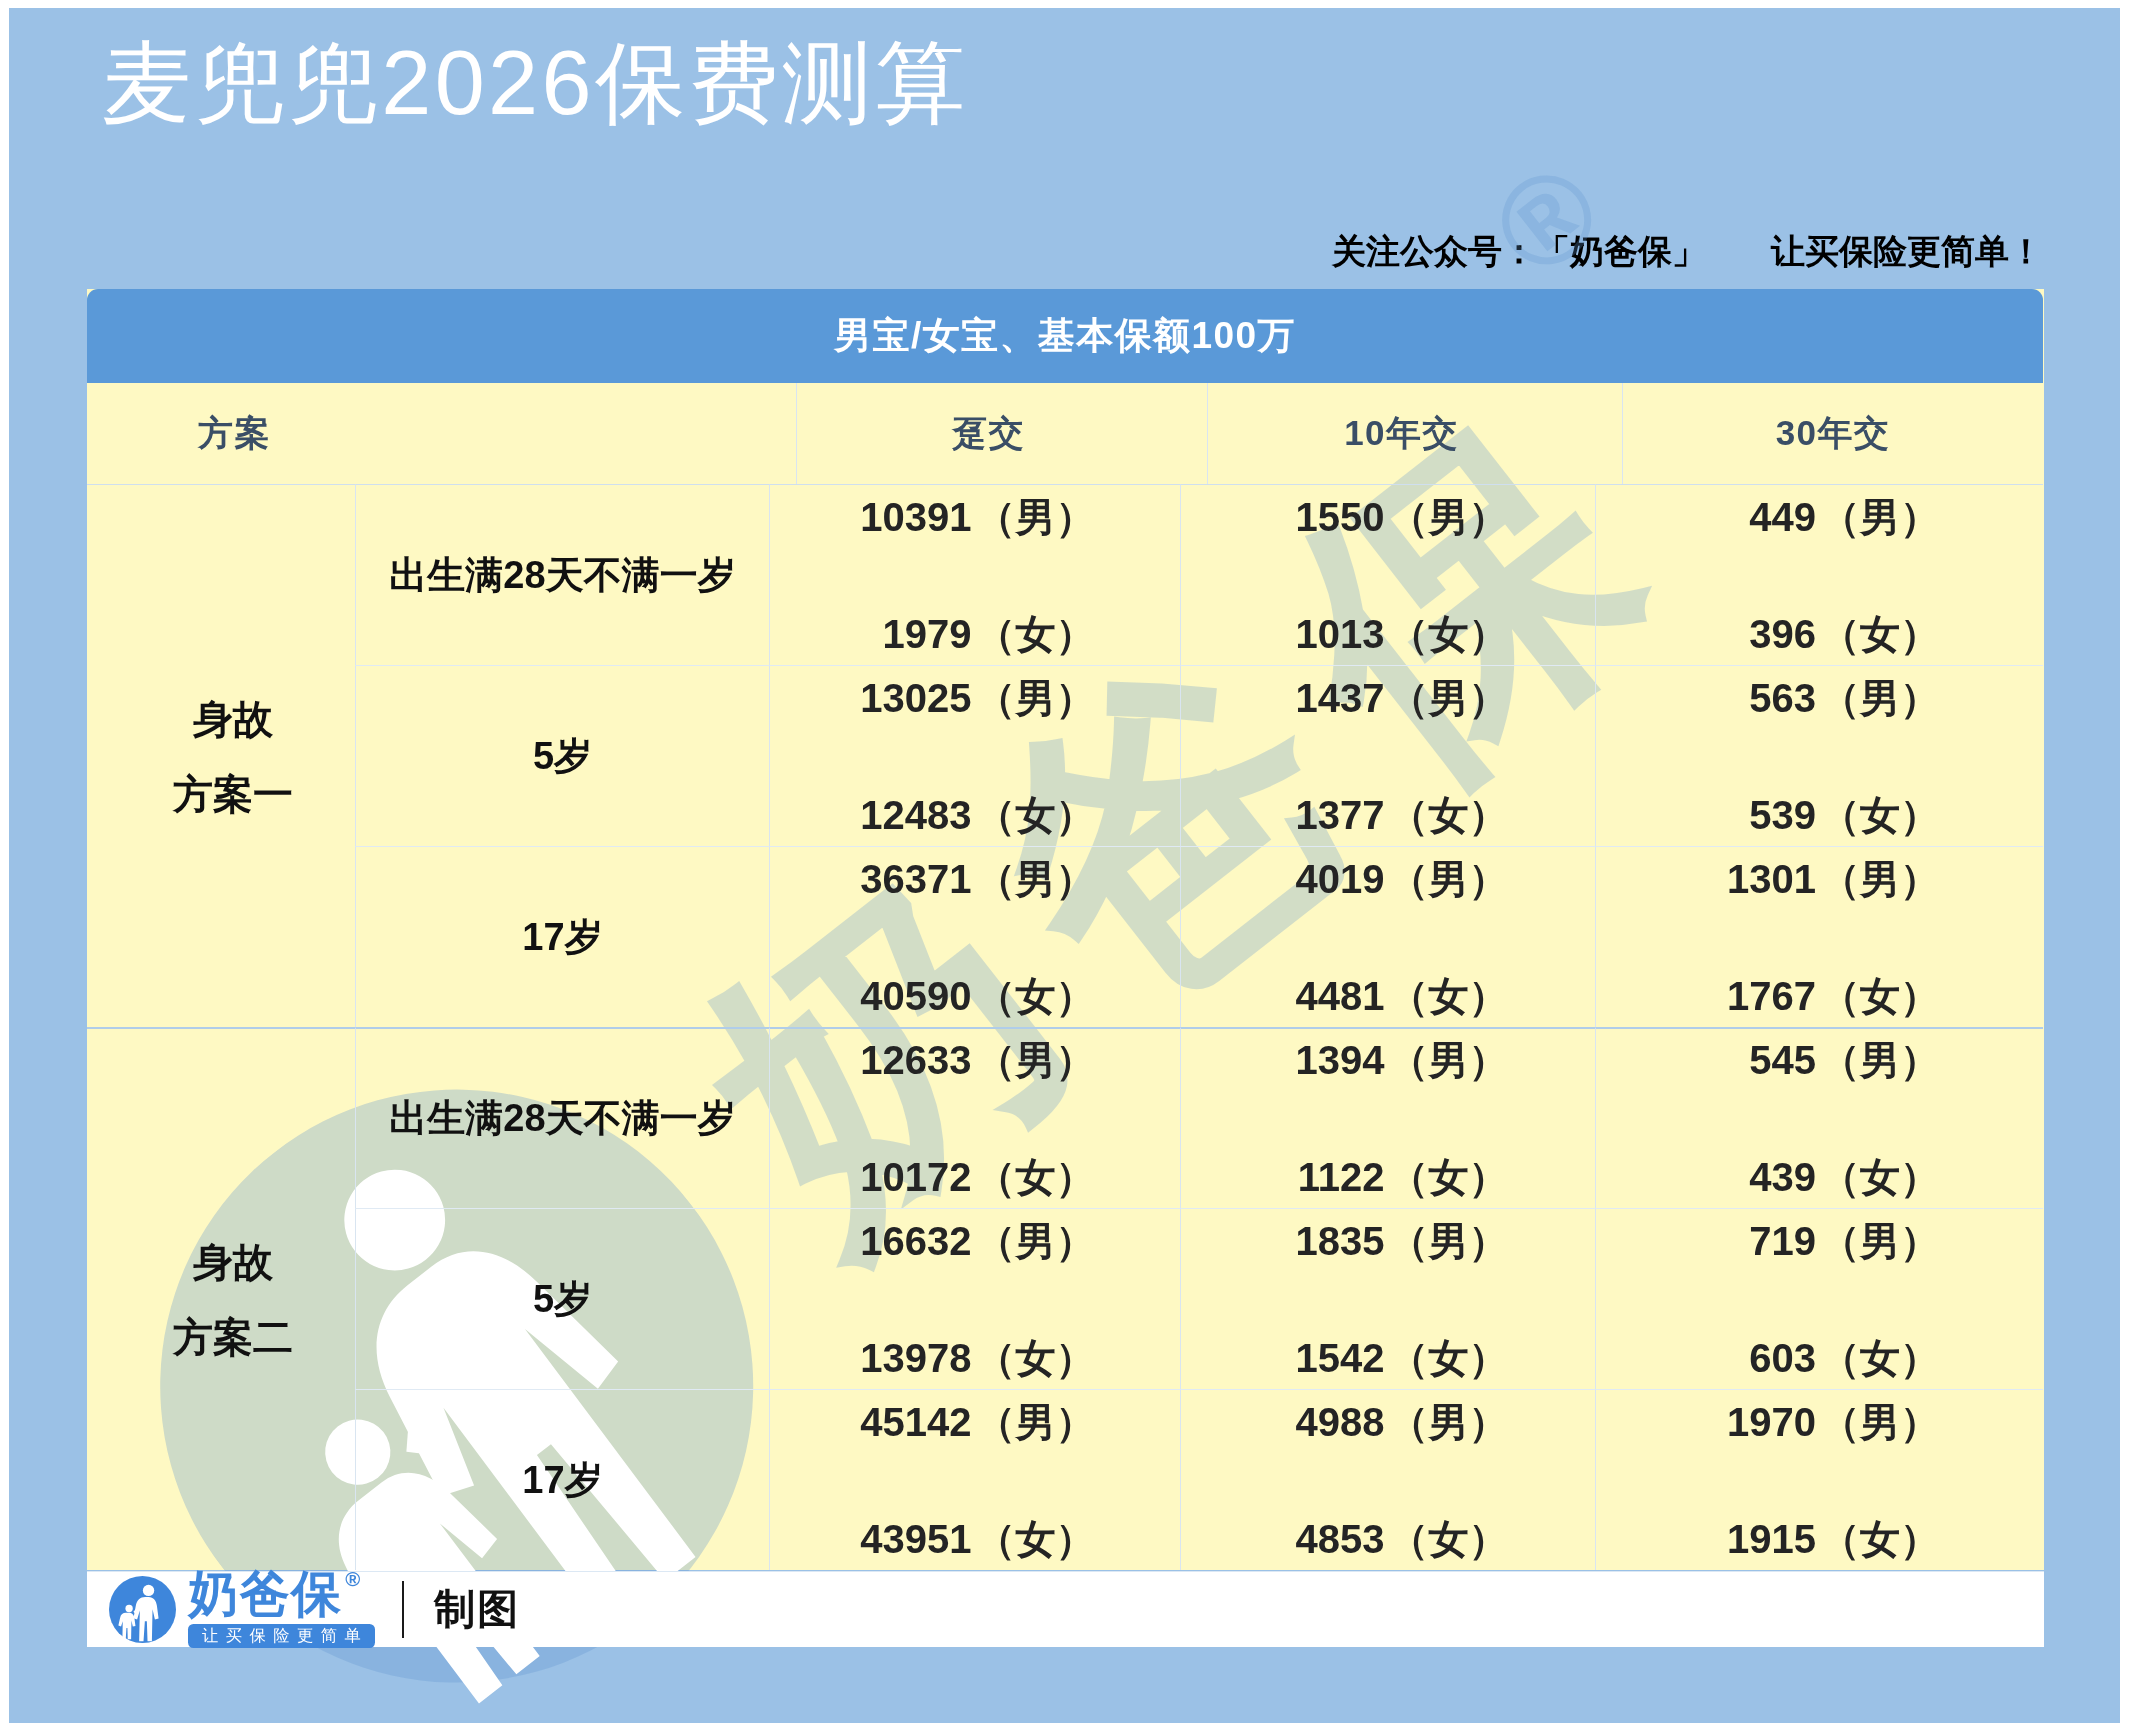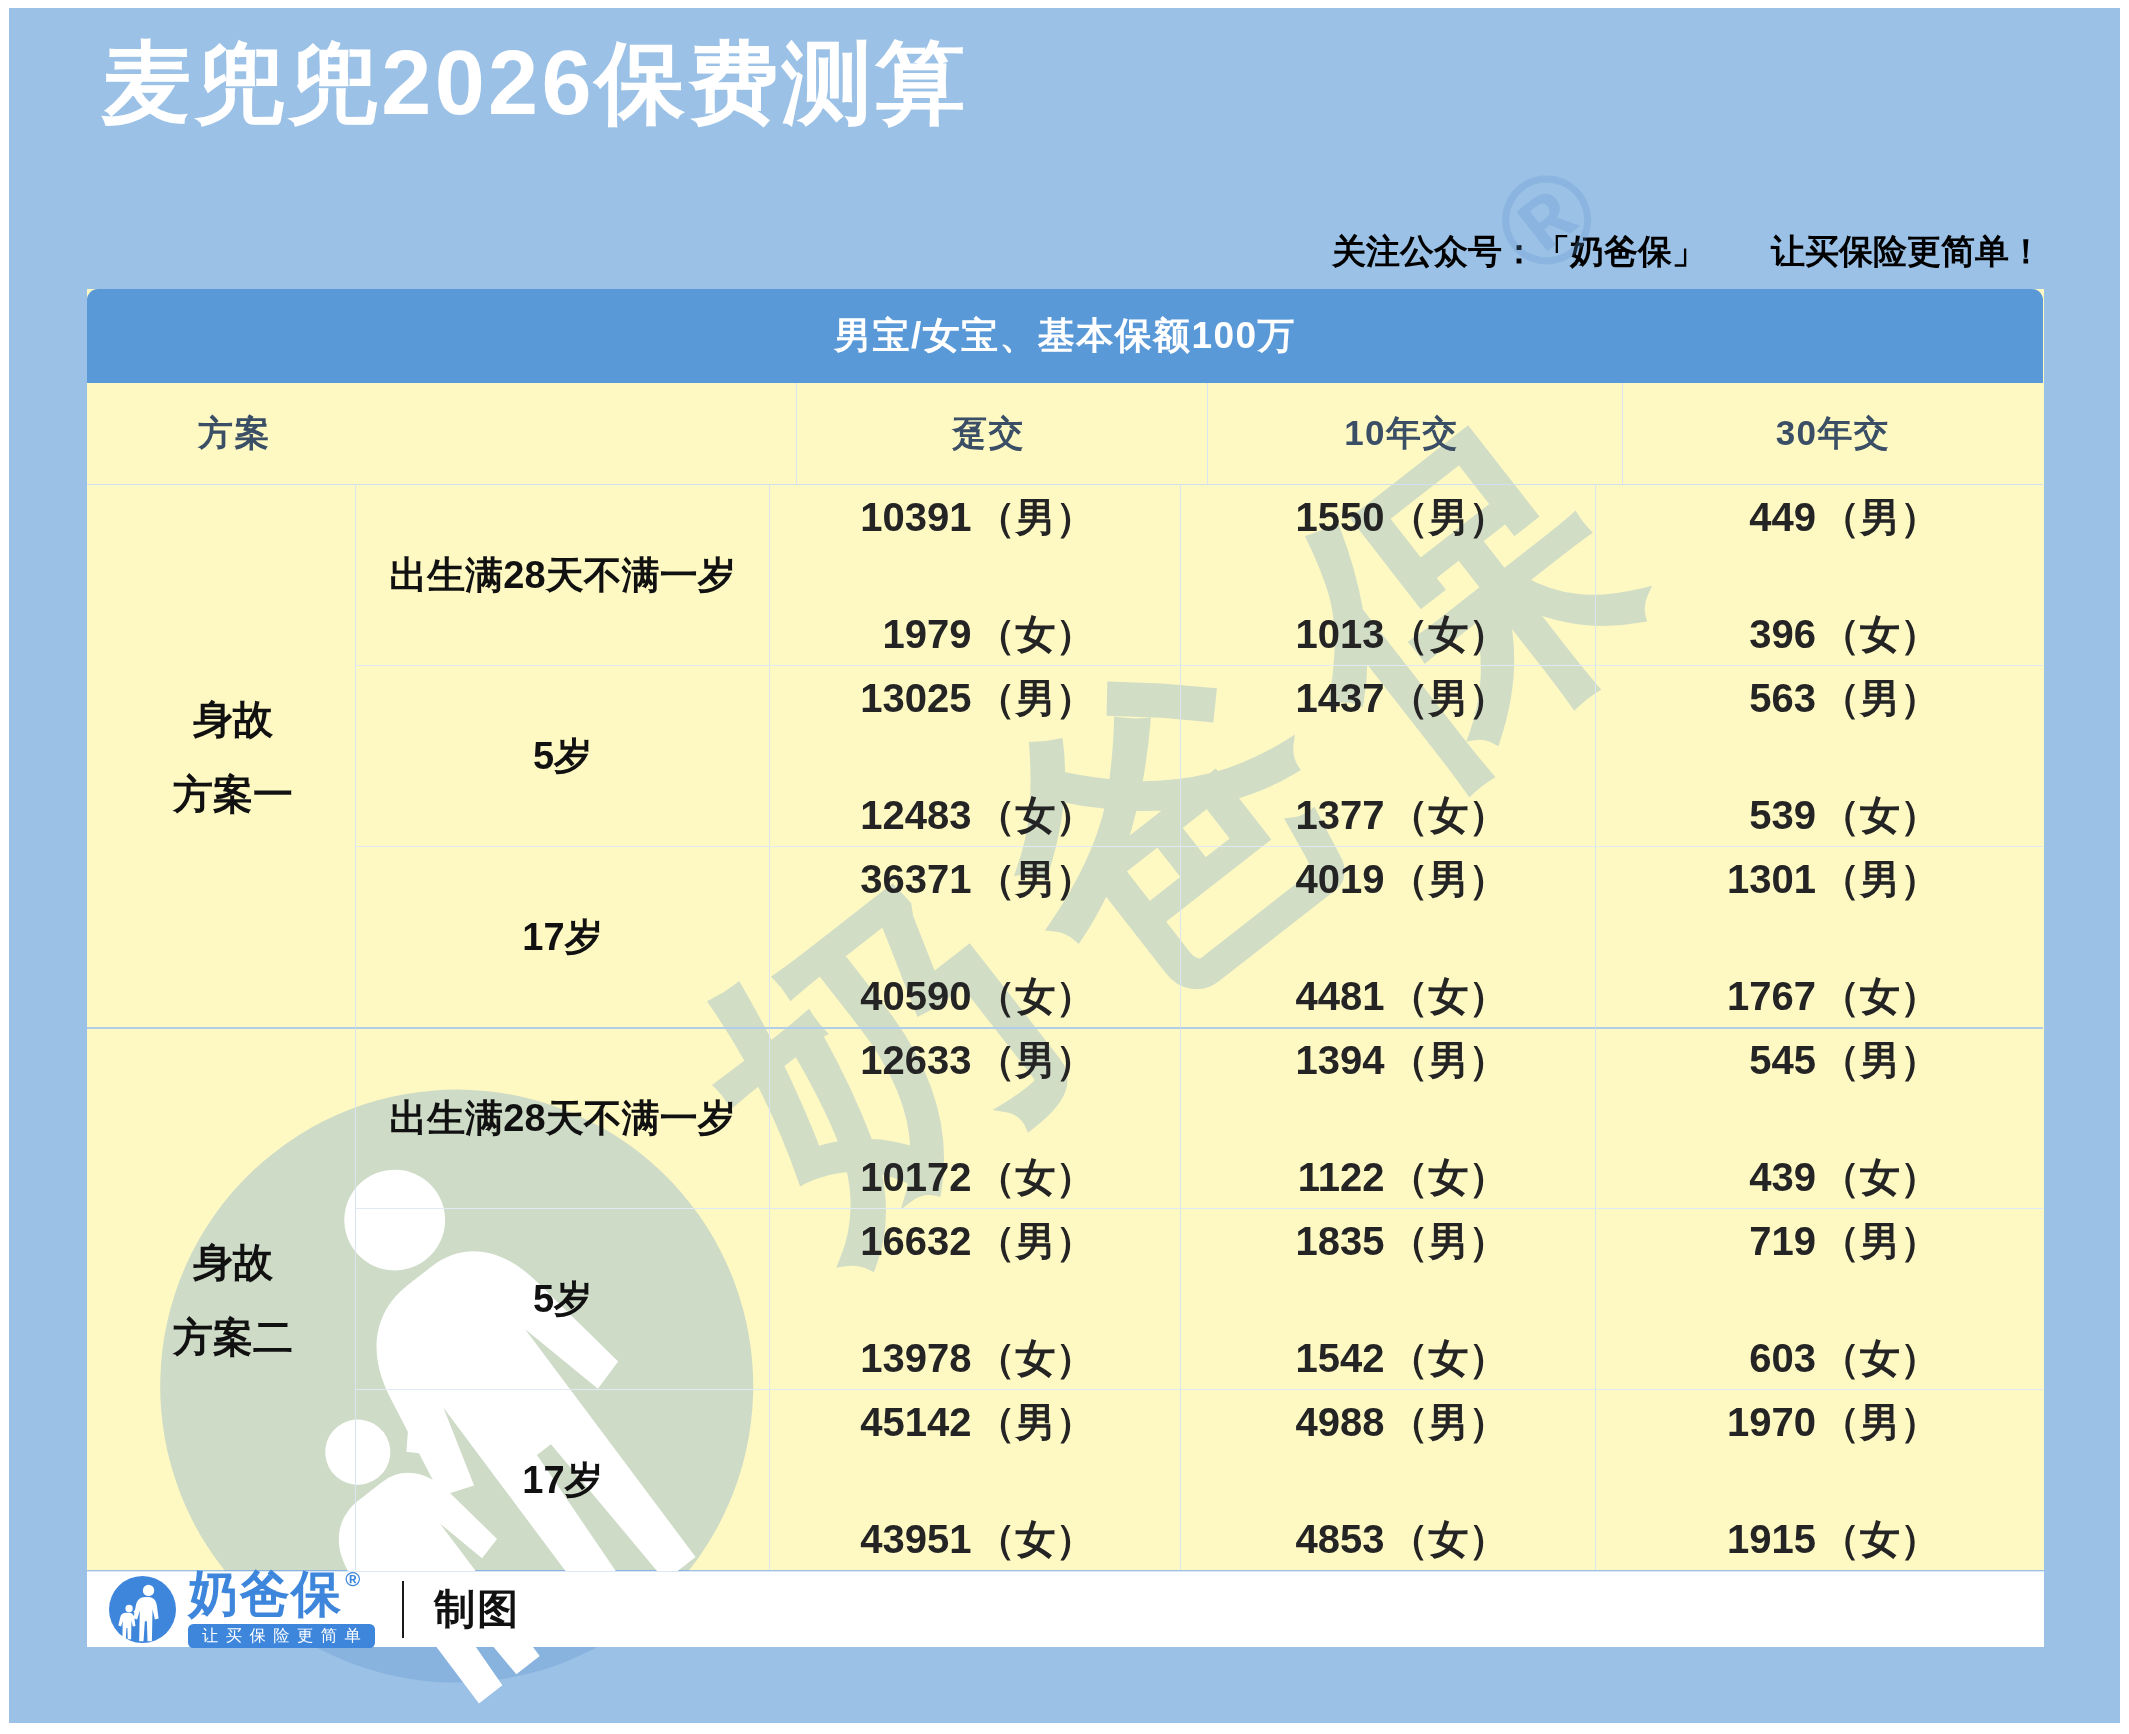--- a/index.html
+++ b/index.html
@@ -6,21 +6,21 @@
   body{
     width:2129px;height:1734px;background:#ffffff;
     font-family:"Liberation Sans","DejaVu Sans",sans-serif;
     -webkit-font-smoothing:antialiased;
   }
   .page{position:relative;width:2129px;height:1734px;overflow:hidden;background:#ffffff;}
   .blue-panel{position:absolute;left:8.9px;top:8.2px;width:2111px;height:1715px;background:#9bc1e6;}
 
   .title{
     position:absolute;left:101px;top:34px;margin:0;
-    font-size:90px;font-weight:700;color:#ffffff;letter-spacing:3.4px;line-height:1.1;white-space:nowrap;
+    font-size:90px;font-weight:400;color:#ffffff;letter-spacing:3.4px;line-height:1.1;white-space:nowrap;
   }
   .promo{
     position:absolute;right:86px;top:229px;display:flex;gap:65px;
     font-size:34px;font-weight:800;color:#000000;white-space:nowrap;
   }
 
   
   .table{
     position:absolute;left:87px;top:289px;width:1957px;
     display:grid;

